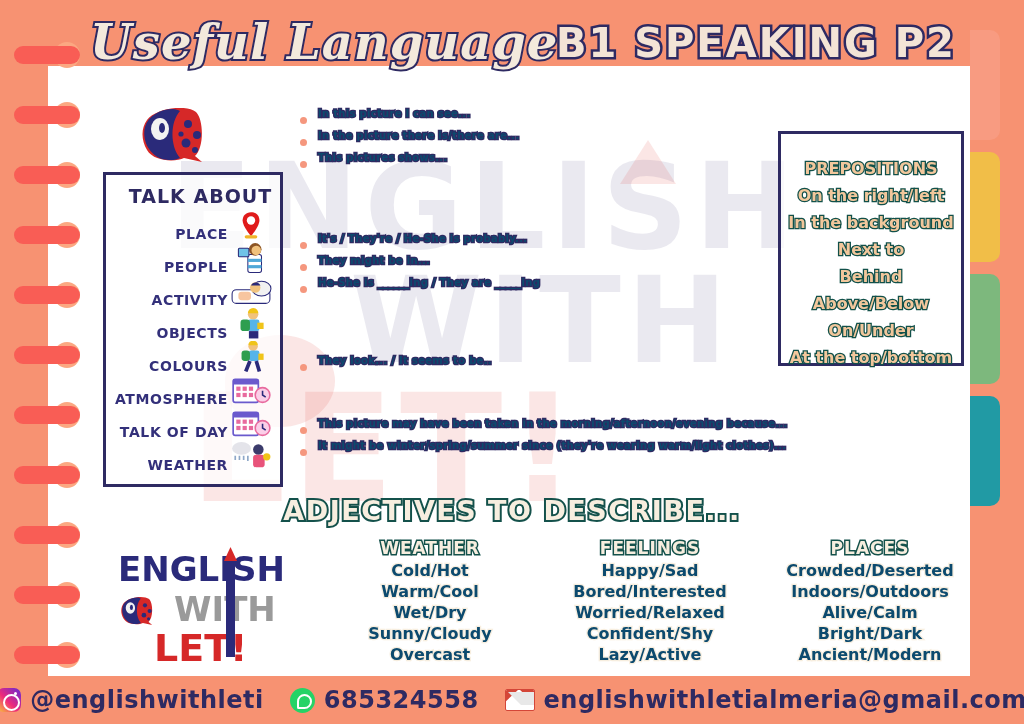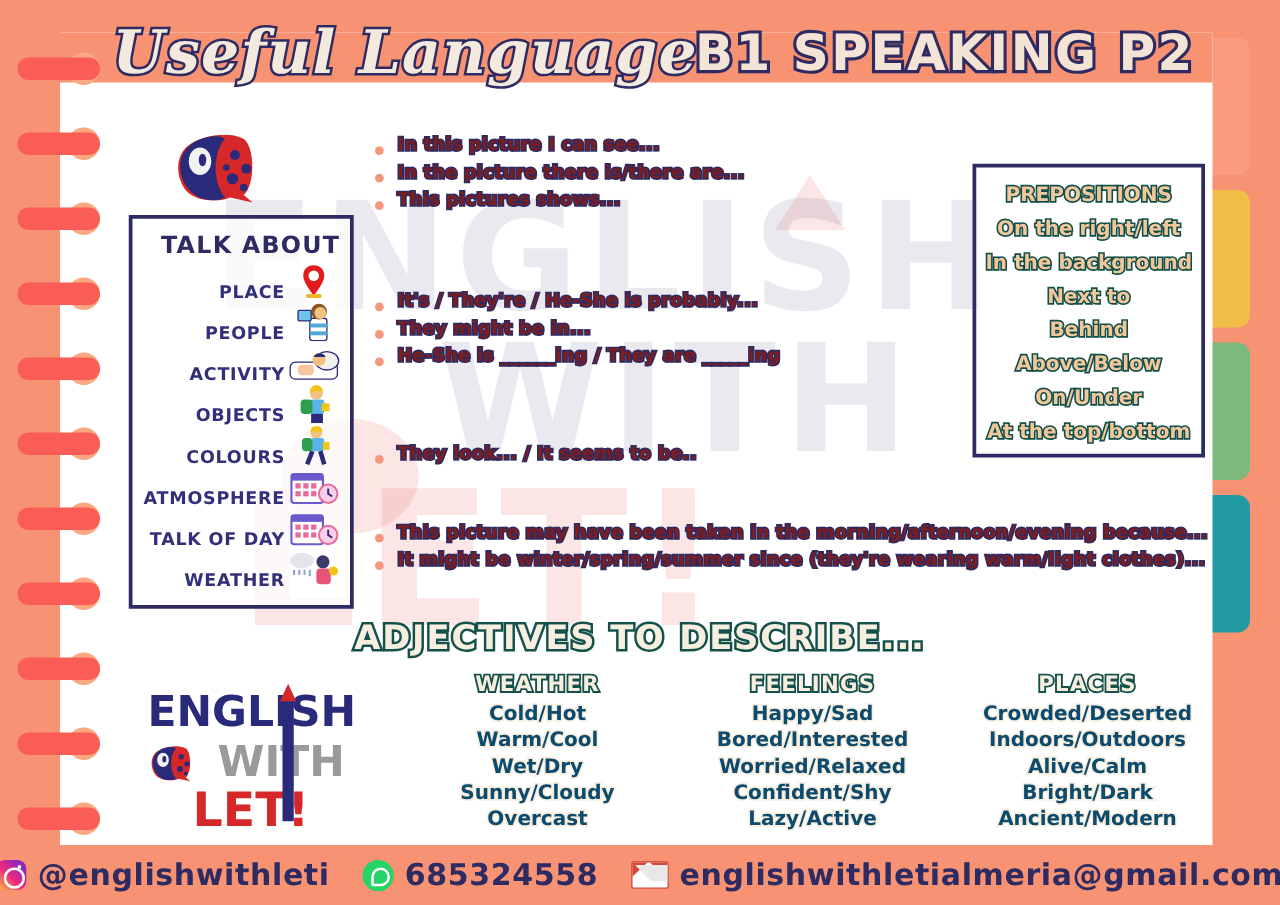--- a/index.html
+++ b/index.html
@@ -101,34 +101,34 @@
   .ta-icon { width: 42px; height: 30px; margin-left: 2px; flex: 0 0 42px; }
 
   
   .bullets { position: absolute; z-index: 5; }
   .b-row { display: flex; align-items: flex-start; margin-bottom: 6px; }
   .b-dot {
     width: 7px; height: 7px; border-radius: 50%; background: #F5977E;
     margin-top: 9px; margin-right: 11px; flex: 0 0 7px;
   }
   .b-text {
-    font-family: "DejaVu Sans", sans-serif; font-weight: bold; font-size: 14px;
-    color: #7f1d1d; -webkit-text-stroke: 2.6px #2E2A62; paint-order: stroke fill;
+    font-family: "DejaVu Sans", sans-serif; font-weight: bold; font-size: 10px;
+    color: #0c4a6e; -webkit-text-stroke: 2.6px #2E2A62; paint-order: stroke fill;
     letter-spacing: .3px; white-space: nowrap;
   }
   #g1 { left: 300px; top: 108px; }
   #g2 { left: 300px; top: 233px; }
   #g3 { left: 300px; top: 355px; }
   #g4 { left: 300px; top: 418px; }
 
   
   .prepbox {
     position: absolute; left: 778px; top: 131px; width: 186px; height: 235px;
     border: 3px solid #2E2A62; background: rgba(255,255,255,0.72);
-    z-index: 4; text-align: center; padding-top: 8px;
+    z-index: 4; text-align: center; padding-top: 21px;
   }
   .prep-line {
     font-family: "DejaVu Sans", sans-serif; font-weight: bold; font-size: 16px;
     line-height: 27px; color: #F2C79C;
     -webkit-text-stroke: 2.6px #115049; paint-order: stroke fill;
     white-space: nowrap;
   }
 
   
   .adj-title {

